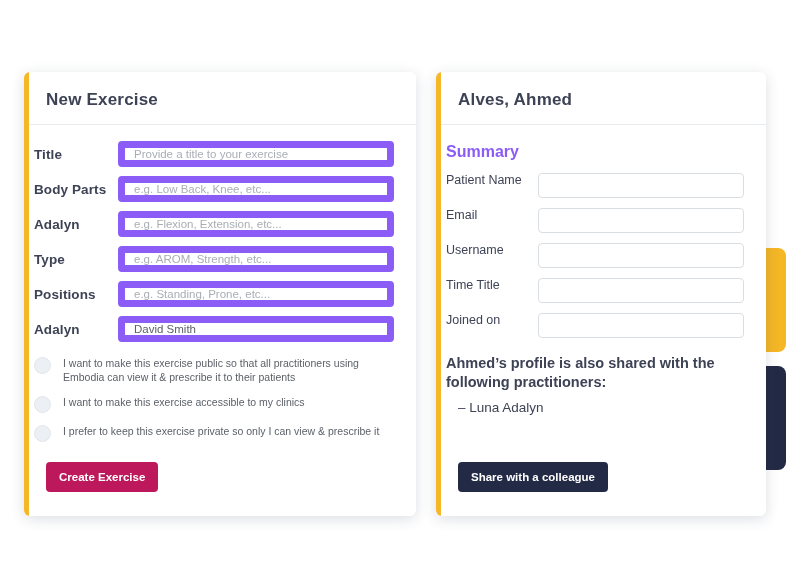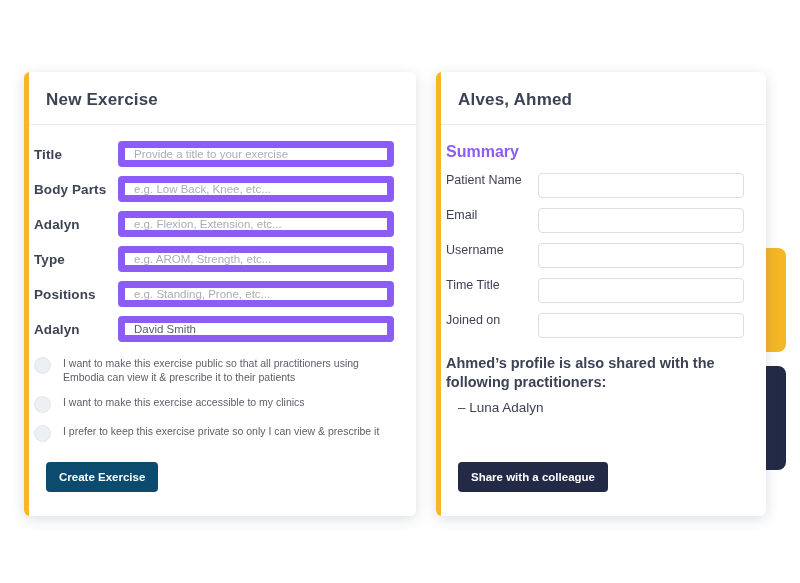--- a/index.html
+++ b/index.html
@@ -133,21 +133,21 @@
     display: inline-block;
     border: none;
     border-radius: 4px;
     font-family: "Liberation Sans", sans-serif;
     font-size: 11.5px;
     font-weight: bold;
     cursor: pointer;
     padding: 9px 13px;
   }
   .btn-yellow {
-    background: #0c4a6e;
+    background: #be185d;
     color: #ffffff;
   }
   .btn-navy {
     background: #232a45;
     color: #ffffff;
   }
   .left-footer {
     position: absolute;
     left: 22px;
     bottom: 24px;

